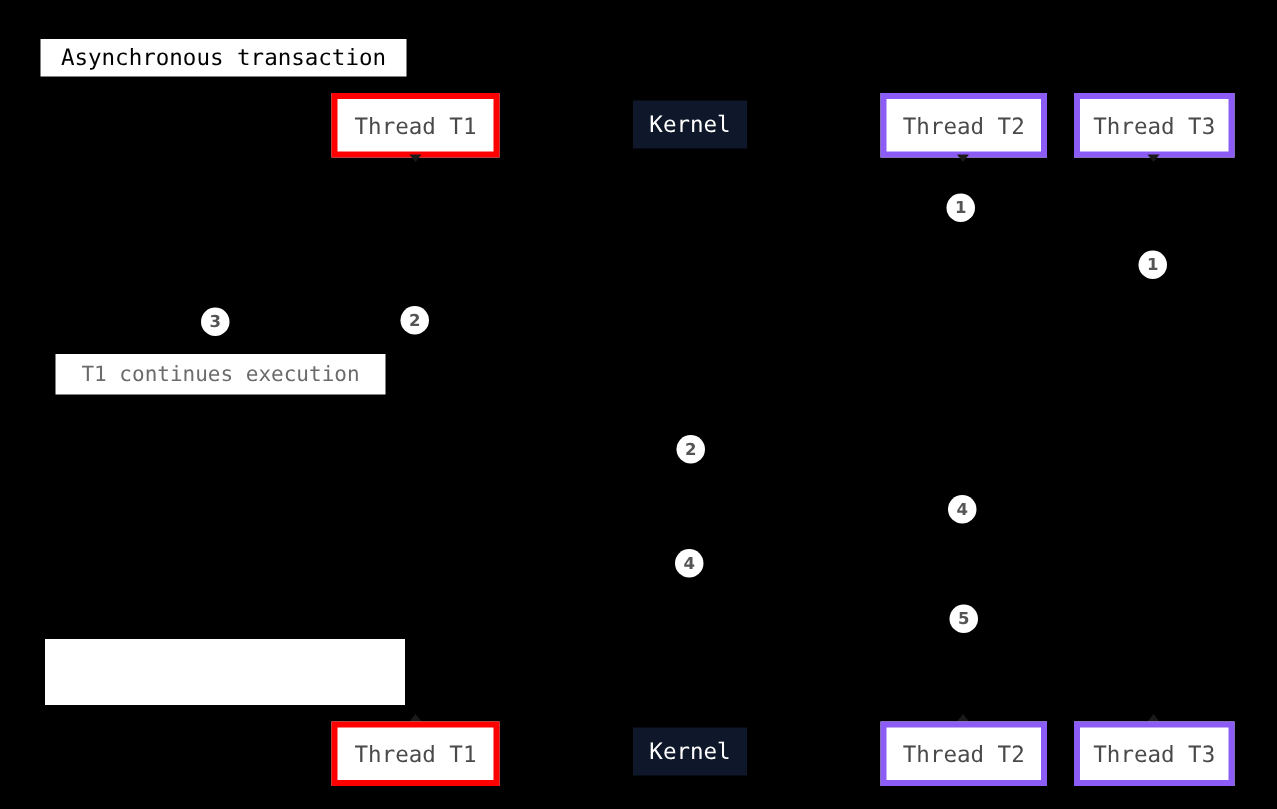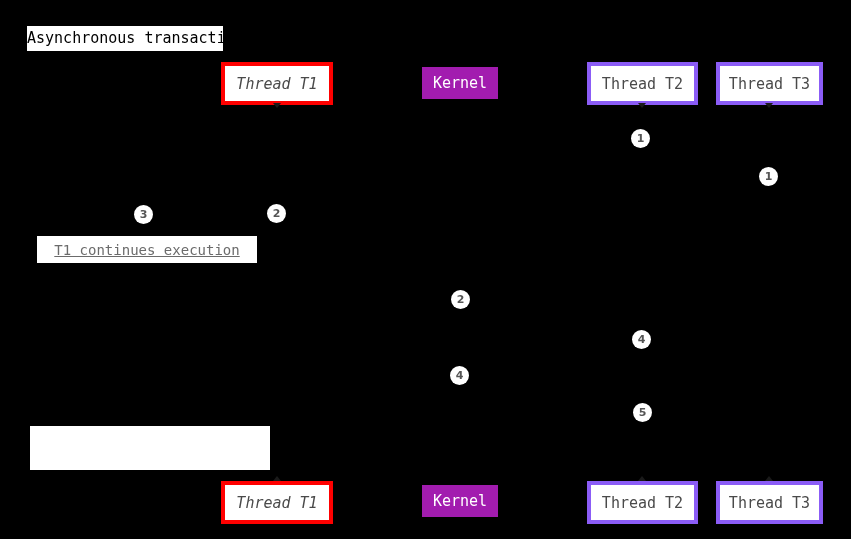--- a/index.html
+++ b/index.html
@@ -14,21 +14,21 @@
     background: #000000;
     overflow: hidden;
     font-family: "DejaVu Sans Mono", "Liberation Mono", monospace;
   }
 
   
   .title-banner {
     position: absolute;
     left: 27px;
     top: 26px;
-    width: 196px;
+    width: 244px;
     height: 25px;
     background: #ffffff;
     color: #000000;
     font-size: 15px;
     line-height: 25px;
     text-align: center;
     letter-spacing: 0px;
     white-space: nowrap;
     box-sizing: border-box;
   }
@@ -41,27 +41,26 @@
     color: #4a4a4a;
     font-size: 15px;
     text-align: center;
     white-space: nowrap;
     display: flex;
     align-items: center;
     justify-content: center;
   }
   .participant.red {
     border: 4px solid #ff0000;
-    font-style: italic;
   }
   .participant.blue {
     border: 4px solid #8b5cf6;
   }
   .participant.filled {
-    background: #a21caf;
+    background: #0f172a;
     color: #ffffff;
     border: none;
   }
 
   
   .stub {
     position: absolute;
     width: 0;
     height: 0;
     border-left: 4px solid transparent;
@@ -141,21 +140,21 @@
   <div class="badge" style="left:267px; top:204px;">2</div>
 
   <div class="badge" style="left:451px; top:290px;">2</div>
 
   <div class="badge" style="left:632px; top:330px;">4</div>
 
   <div class="badge" style="left:450px; top:366px;">4</div>
 
   <div class="badge" style="left:633px; top:403px;">5</div>
 
-  <div class="note" style="left:37px; top:236px; width:220px; height:27px;text-decoration:underline;">T1 continues execution</div>
+  <div class="note" style="left:37px; top:236px; width:220px; height:27px;">T1 continues execution</div>
 
   <div class="note blank" style="left:30px; top:426px; width:240px; height:44px;"></div>
 
   <div class="stub up" style="left:273px; top:476px;"></div>
   <div class="participant red" style="left:221px; top:481px; width:112px; height:43px;">
     <span>Thread T1</span>
   </div>
 
   <div class="participant filled" style="left:422px; top:485px; width:76px; height:32px;">
     <span>Kernel</span>

